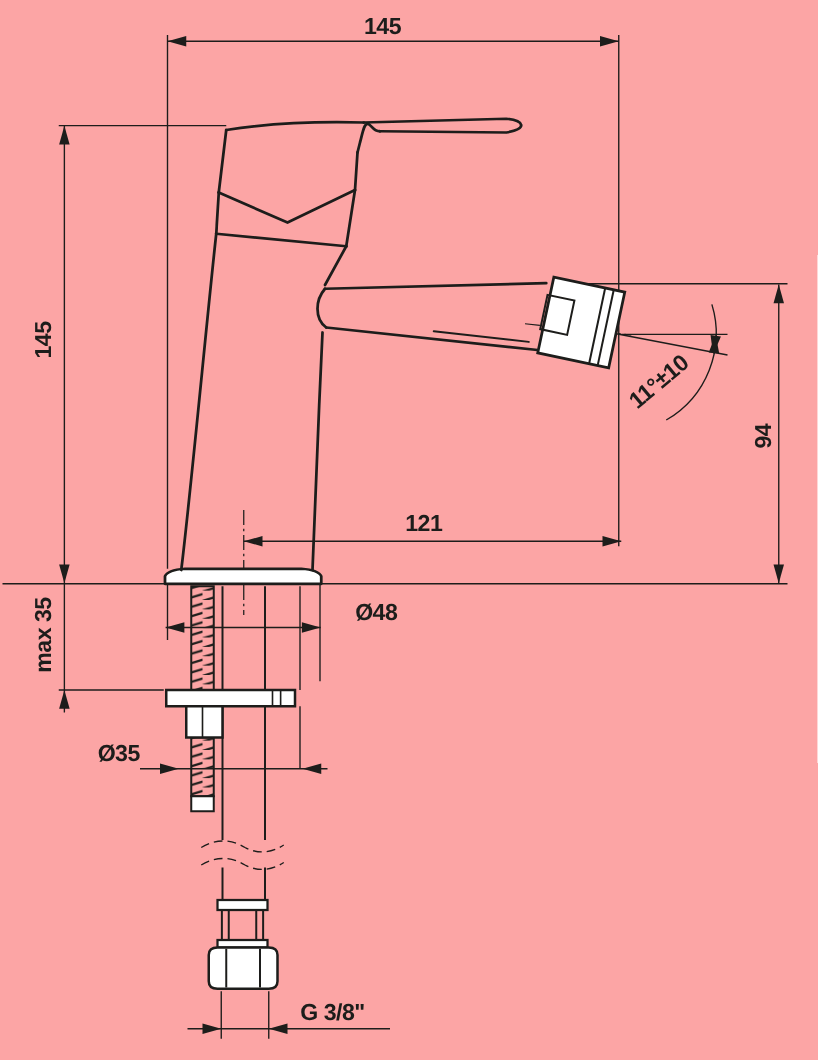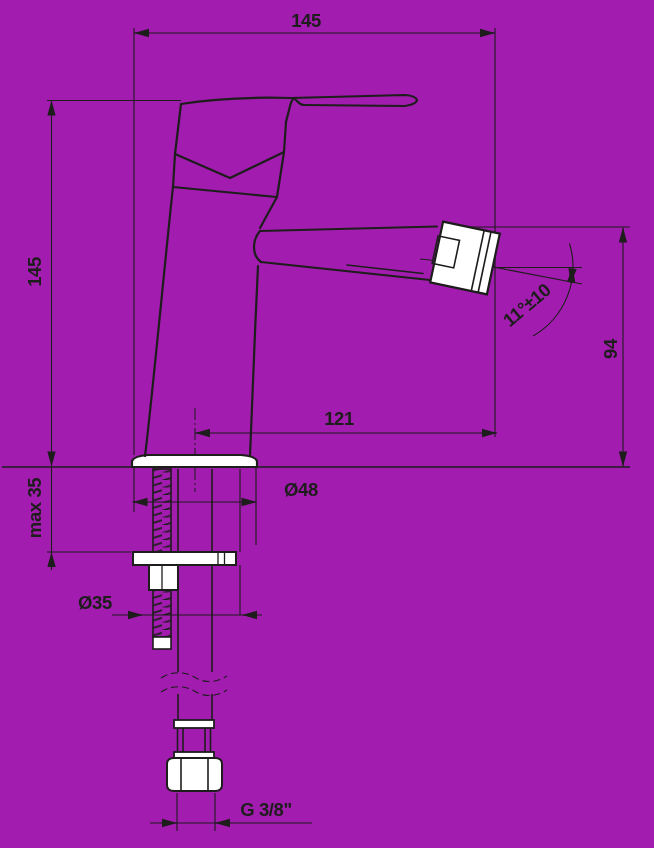--- a/index.html
+++ b/index.html
@@ -1,19 +1,19 @@
 <!DOCTYPE html>
 <html><head>
 <meta charset="utf-8">
 <style>
   html,body{margin:0;padding:0;background:#fff;}
   .sheet{
     position:relative;
     width:654px;height:848px;
-    background:#a21caf;
+    background:#fca5a5;
     overflow:hidden;
     font-family:"Liberation Sans", sans-serif;
   }
   svg{display:block;}
   .dim-text{
     font-family:"Liberation Sans", sans-serif;
     font-weight:bold;
     font-size:18.5px;
     letter-spacing:-0.4px;
     fill:#1d1d1b;

